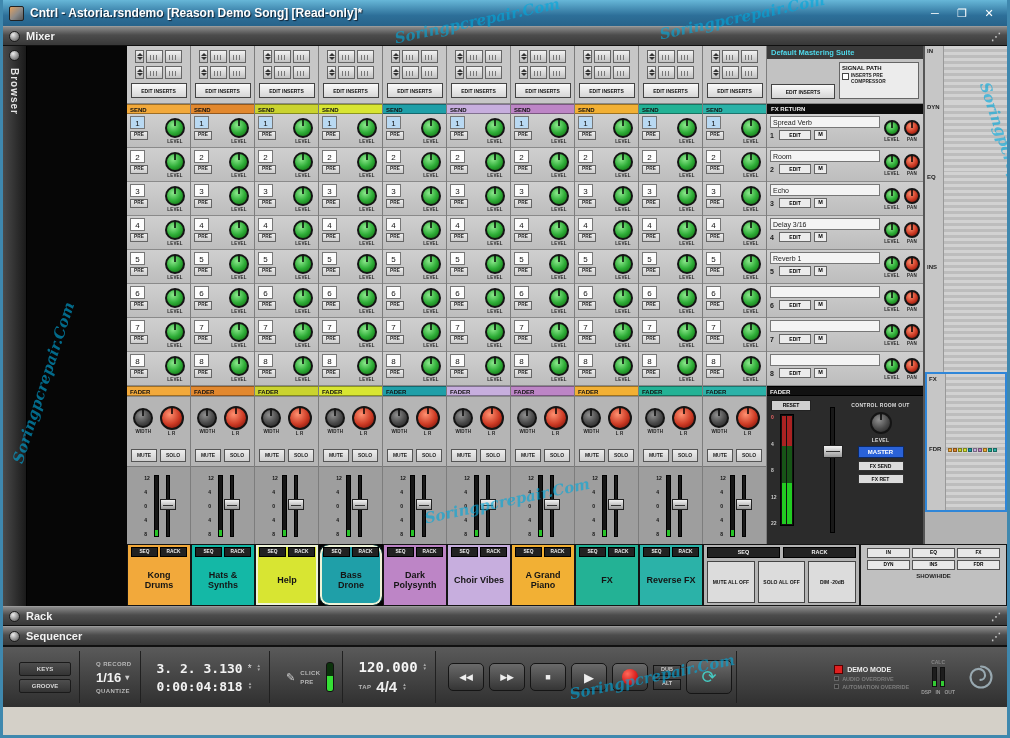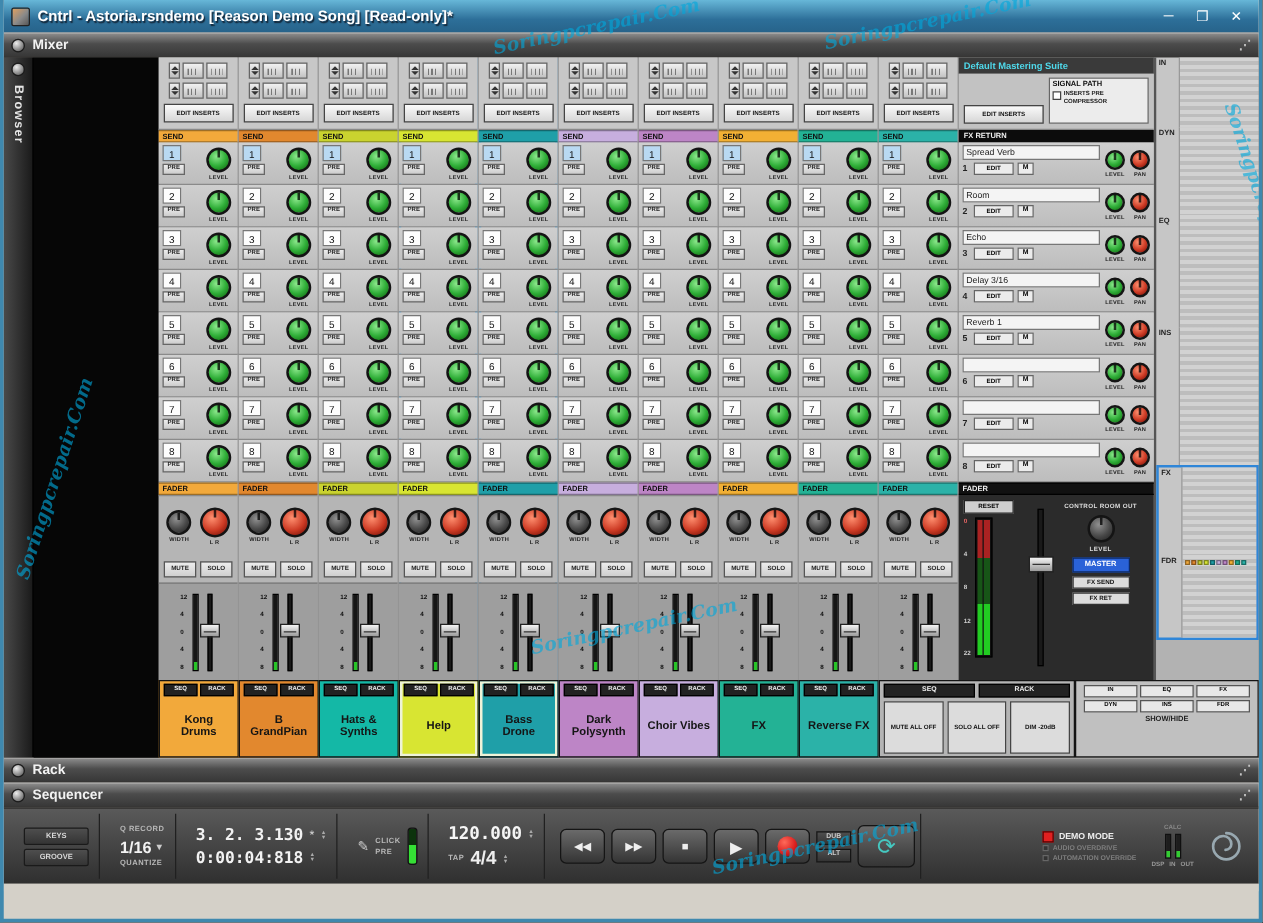--- a/index.html
+++ b/index.html
@@ -1721,61 +1721,61 @@
       <div class="tabsrow">
         <div class="lgap"></div>
         <div class="tabs">
             <div class="chtab" style="background: rgb(242, 169, 59);">
     <div class="tabbtns">
       <button class="tbtn">SEQ</button>
       <button class="tbtn">RACK</button>
     </div>
     <div class="tabname">Kong Drums</div>
   </div>
-            <div class="chtab" style="background: rgb(226, 136, 46);">
-    <div class="tabbtns">
-      <button class="tbtn">SEQ</button>
-      <button class="tbtn">RACK</button>
-    </div>
-    <div class="tabname">B GrandPian</div>
-  </div>
             <div class="chtab" style="background: #14b8a6;">
     <div class="tabbtns">
       <button class="tbtn">SEQ</button>
       <button class="tbtn">RACK</button>
     </div>
     <div class="tabname">Hats &amp; Synths</div>
   </div>
             <div class="chtab sel" style="background: rgb(216, 229, 50);">
     <div class="tabbtns">
       <button class="tbtn">SEQ</button>
       <button class="tbtn">RACK</button>
     </div>
     <div class="tabname">Help</div>
   </div>
-            <div class="chtab sel" style="background: rgb(31, 159, 168);">
+            <div class="chtab sel" style="background: rgb(31, 159, 168); border-radius: 10px;">
     <div class="tabbtns">
       <button class="tbtn">SEQ</button>
       <button class="tbtn">RACK</button>
     </div>
     <div class="tabname">Bass Drone</div>
   </div>
             <div class="chtab" style="background: rgb(189, 133, 198);">
     <div class="tabbtns">
       <button class="tbtn">SEQ</button>
       <button class="tbtn">RACK</button>
     </div>
     <div class="tabname">Dark Polysynth</div>
   </div>
             <div class="chtab" style="background: rgb(199, 174, 222);">
     <div class="tabbtns">
       <button class="tbtn">SEQ</button>
       <button class="tbtn">RACK</button>
     </div>
     <div class="tabname">Choir Vibes</div>
+  </div>
+            <div class="chtab" style="background: rgb(242, 176, 52);">
+    <div class="tabbtns">
+      <button class="tbtn">SEQ</button>
+      <button class="tbtn">RACK</button>
+    </div>
+    <div class="tabname">A Grand Piano</div>
   </div>
             <div class="chtab" style="background: rgb(35, 178, 149);">
     <div class="tabbtns">
       <button class="tbtn">SEQ</button>
       <button class="tbtn">RACK</button>
     </div>
     <div class="tabname">FX</div>
   </div>
             <div class="chtab" style="background: rgb(43, 178, 168);">
     <div class="tabbtns">

